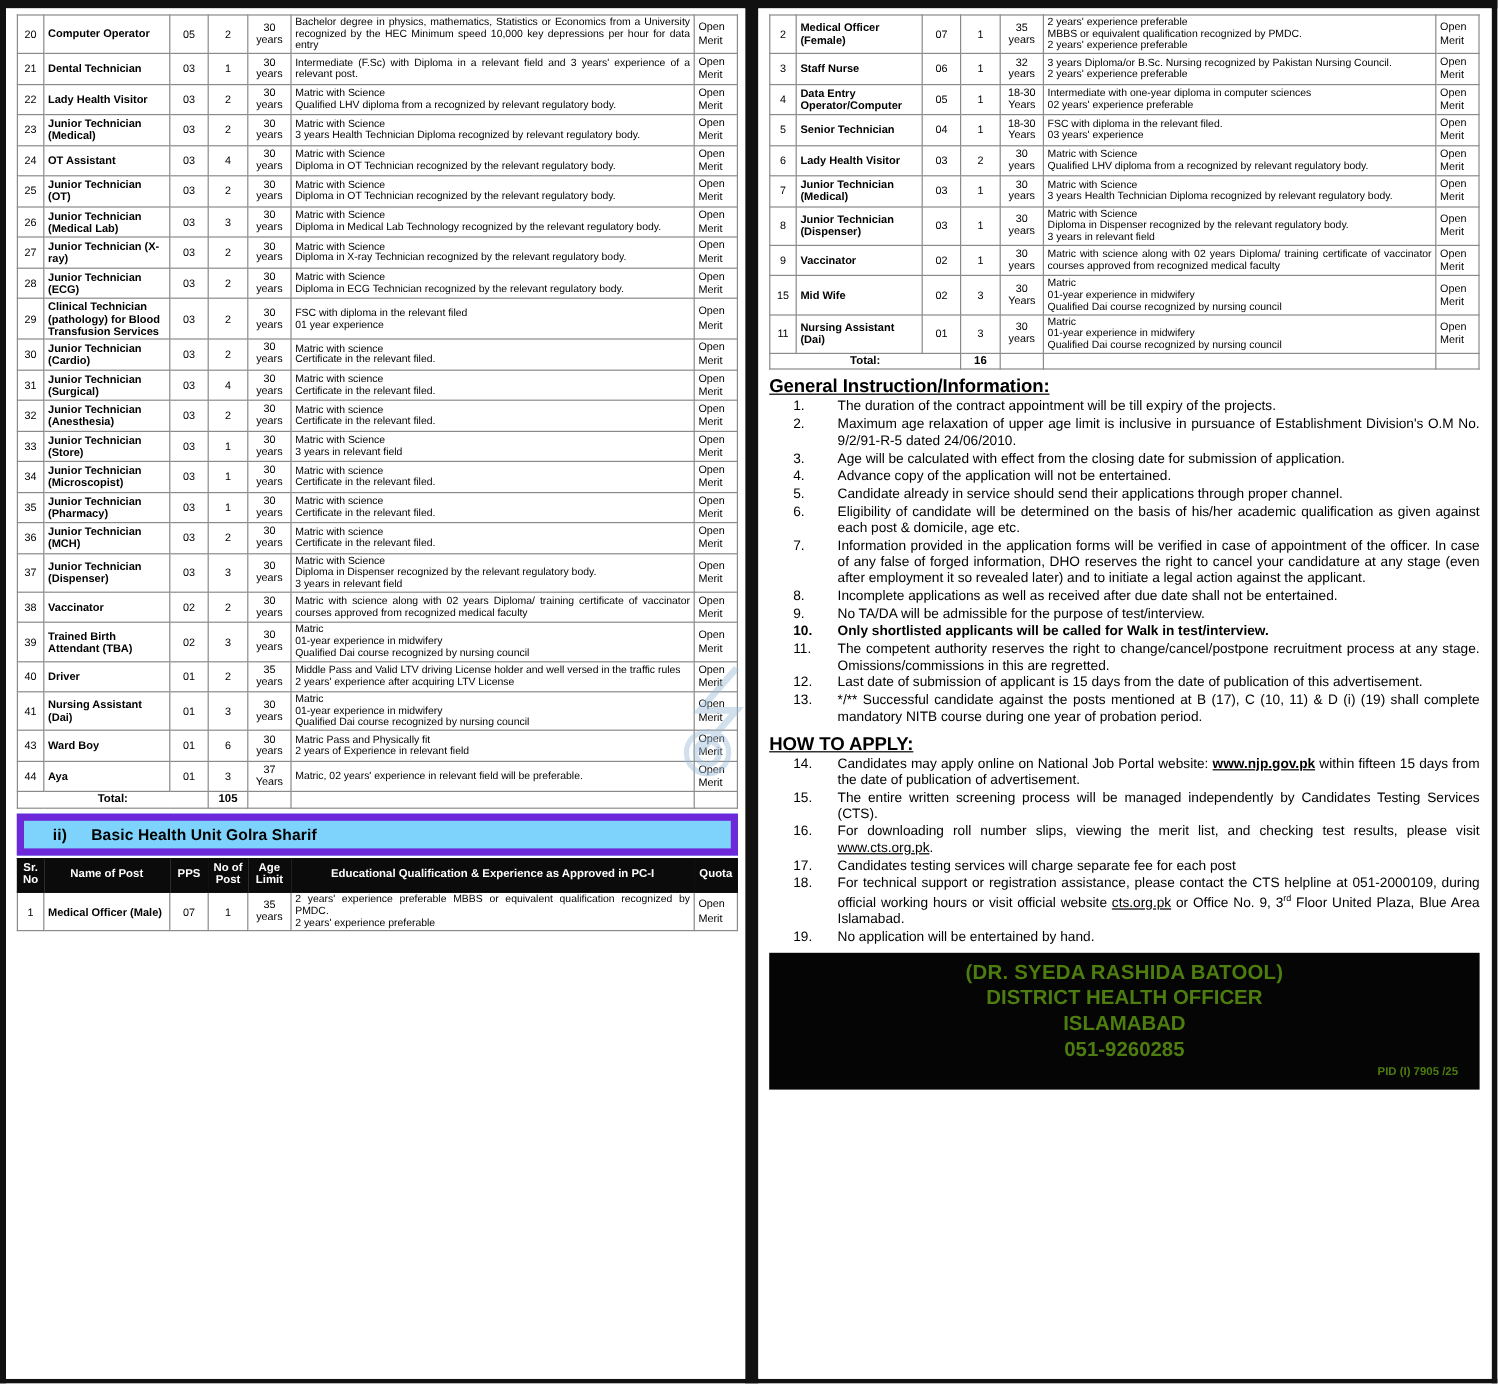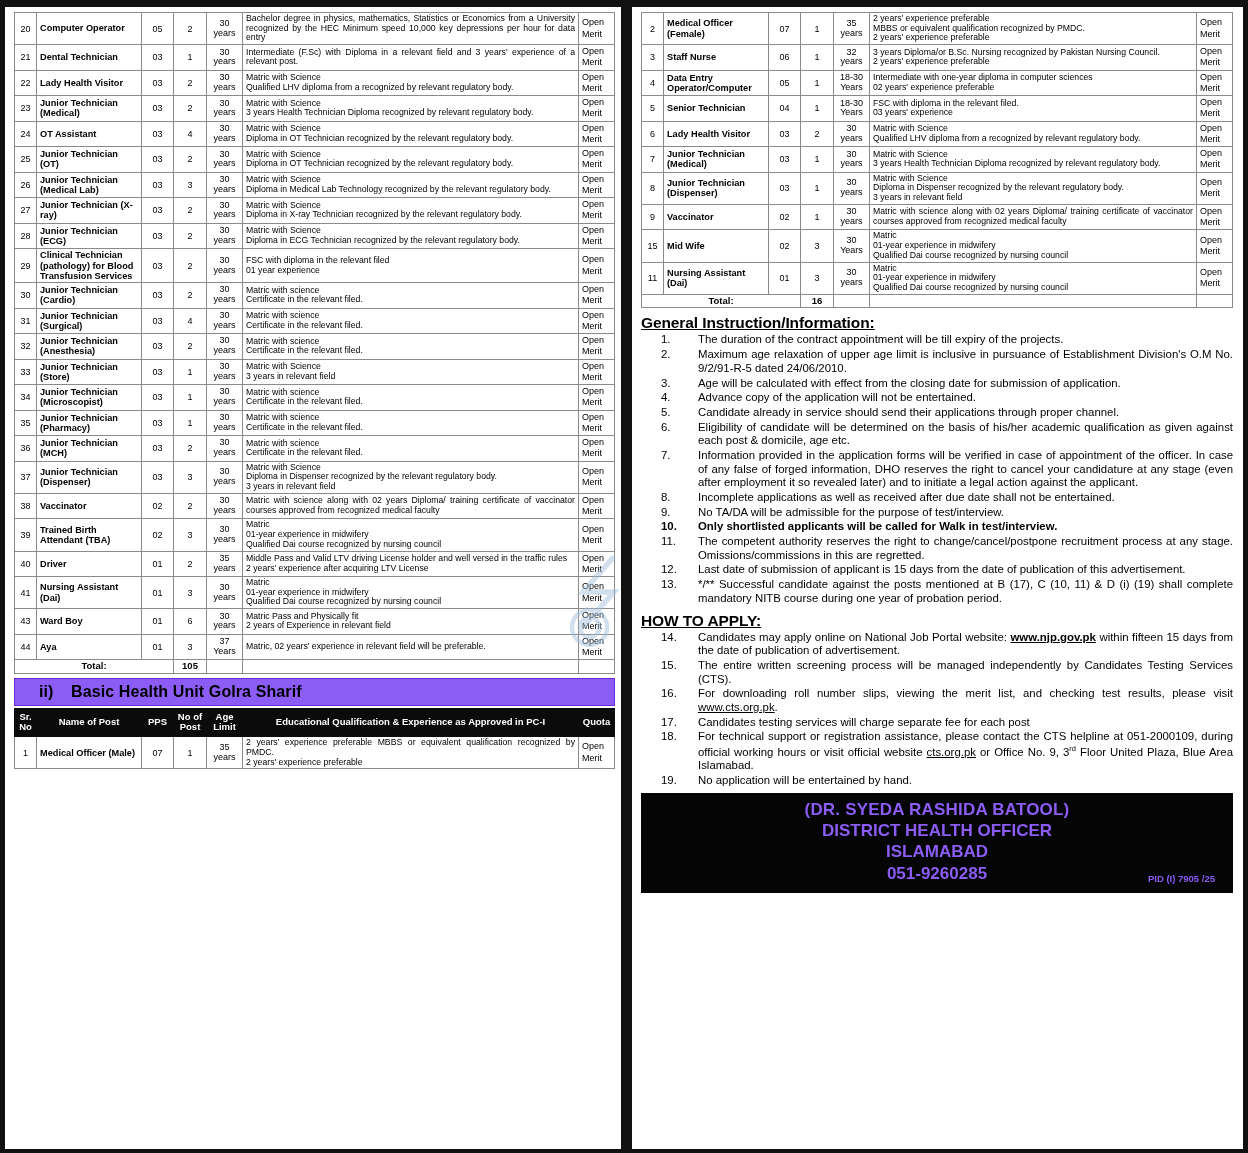--- a/index.html
+++ b/index.html
@@ -54,23 +54,23 @@
   
   col.w-sr{width:22px;}
   col.w-post{width:105px;}
   col.w-pps{width:32px;}
   col.w-nop{width:33px;}
   col.w-age{width:36px;}
   col.w-qual{width:auto;}
   col.w-quota{width:36px;}
 
   .section-banner{
-    background:#8b5cf6;
-    border:1px solid #6d28d9;
-    font-weight:bold;font-size:16px;
+    background:#7dd3fc;
+    border:6px solid #6d28d9;
+    font-weight:bold;font-size:13px;
     padding:4px 4px 4px 24px;
     margin-top:4px;
     letter-spacing:.1px;
   }
   .section-banner .rn{display:inline-block;width:32px;}
 
   table.jt thead th{
     background:#0b0b0b;color:#fff;font-weight:bold;
     text-align:center;font-size:9.5px;line-height:1.12;padding:3px 2px;
     border:1px solid #0b0b0b;
@@ -88,22 +88,22 @@
   ol.gi li .num{
     position:absolute;left:20px;top:0;width:30px;text-align:left;
     font-size:11.4px;
   }
   ol.gi li.b{font-weight:bold;}
   .u{text-decoration:underline;}
   .ub{text-decoration:underline;font-weight:bold;}
   sup{font-size:7.5px;vertical-align:super;}
 
   .signblock{
-    background:#050505;color:#8b5cf6;text-align:center;
-    margin-top:5px;padding:7px 0 9px 0;position:relative;
+    background:#050505;color:#4d7c0f;text-align:center;
+    margin-top:5px;padding:7px 0 23px 0;position:relative;
     font-weight:bold;
   }
   .signblock .l1{font-size:17px;letter-spacing:.2px;}
   .signblock .l2{font-size:17px;margin-top:1px;}
   .signblock .l3{font-size:17px;margin-top:1px;}
   .signblock .l4{font-size:17px;margin-top:2px;}
   .signblock .pid{
     position:absolute;right:18px;bottom:9px;font-size:9.5px;font-weight:bold;
   }
 </style>

